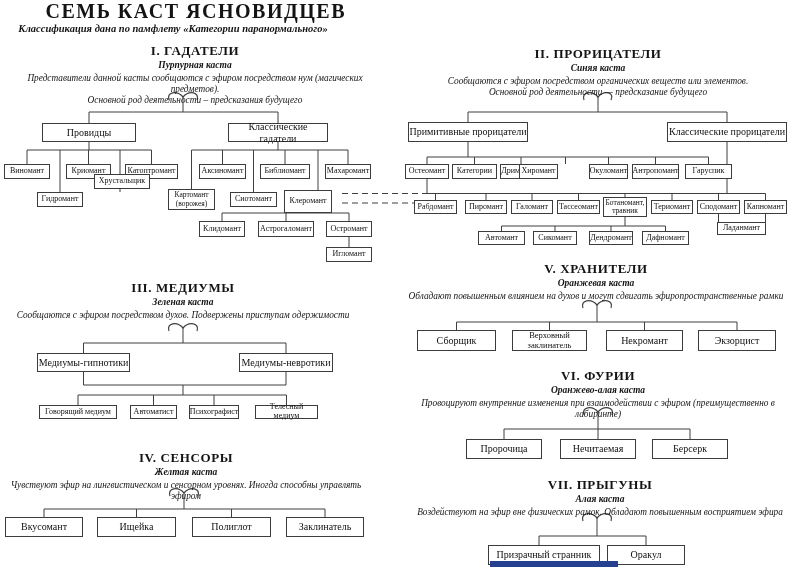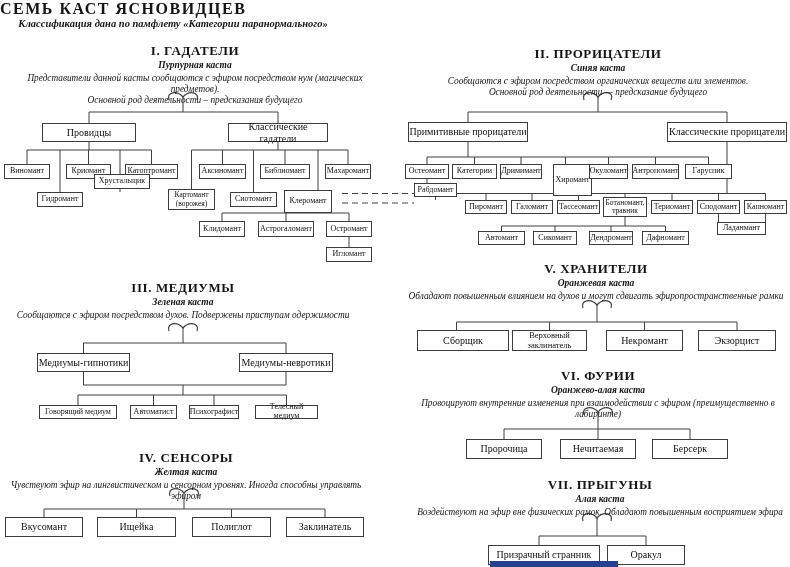--- a/index.html
+++ b/index.html
@@ -1,21 +1,21 @@
 <!DOCTYPE html>
 <html lang="ru"><head>
 <meta charset="utf-8">
 <style>
   html,body{margin:0;padding:0;background:#fff;}
   .canvas{
     position:relative;width:790px;height:567px;background:#ffffff;overflow:hidden;
     font-family:"Liberation Serif","DejaVu Serif",serif;color:#141414;
   }
   .abs{position:absolute;}
-  .doc-title{font-weight:bold;font-size:16px;letter-spacing:1.5px;text-align:left;}
+  .doc-title{font-weight:bold;font-size:20px;letter-spacing:1.5px;text-align:right;}
   .doc-subtitle{font-weight:bold;font-style:italic;font-size:10.5px;text-align:center;}
   .sec{position:absolute;text-align:center;}
   .sec .t{font-weight:bold;font-size:13px;letter-spacing:.6px;margin-bottom:1px;}
   .sec .c{font-weight:bold;font-style:italic;font-size:9.5px;margin-bottom:3px;}
   .sec .d{font-size:9.3px;line-height:1.18;font-style:italic;}
   .node{
     position:absolute;box-sizing:border-box;border:1px solid #3c3c3c;background:#fff;
     display:flex;align-items:center;justify-content:center;text-align:center;
     white-space:pre-line;line-height:1.12;font-size:8px;color:#111;
   }
@@ -132,25 +132,25 @@
   <div class="node" style="left:199px;top:221px;width:46px;height:16px">Клидомант</div>
   <div class="node" style="left:258px;top:221px;width:56px;height:16px">Астрогаломант</div>
   <div class="node" style="left:326px;top:221px;width:46px;height:16px">Остромант</div>
   <div class="node" style="left:326px;top:247px;width:46px;height:15px">Игломант</div>
 
   <div class="node n10" style="left:408px;top:122px;width:120px;height:20px">Примитивные прорицатели</div>
   <div class="node n10" style="left:667px;top:122px;width:120px;height:20px">Классические прорицатели</div>
   <div class="node" style="left:405px;top:164px;width:44px;height:15px">Остеомант</div>
   <div class="node" style="left:452px;top:164px;width:45px;height:15px">Категории</div>
   <div class="node" style="left:500px;top:164px;width:42px;height:15px">Дримимант</div>
-  <div class="node" style="left:553px;top:164px;width:39px;height:32px">Хиромант</div>
+  <div class="node" style="left:519px;top:164px;width:39px;height:15px">Хиромант</div>
   <div class="node" style="left:589px;top:164px;width:39px;height:15px">Окуломант</div>
   <div class="node" style="left:632px;top:164px;width:47px;height:15px">Антропомант</div>
   <div class="node" style="left:685px;top:164px;width:47px;height:15px">Гаруспик</div>
-  <div class="node" style="left:414px;top:183px;width:43px;height:14px">Рабдомант</div>
+  <div class="node" style="left:414px;top:200px;width:43px;height:14px">Рабдомант</div>
   <div class="node" style="left:465px;top:200px;width:42px;height:14px">Пиромант</div>
   <div class="node" style="left:511px;top:200px;width:42px;height:14px">Галомант</div>
   <div class="node" style="left:557px;top:200px;width:43px;height:14px">Тассеомант</div>
   <div class="node n7" style="left:603px;top:197px;width:44px;height:20px">Ботаномант,
 травник</div>
   <div class="node" style="left:651px;top:200px;width:42px;height:14px">Териомант</div>
   <div class="node" style="left:697px;top:200px;width:43px;height:14px">Сподомант</div>
   <div class="node" style="left:744px;top:200px;width:43px;height:14px">Капномант</div>
   <div class="node" style="left:478px;top:231px;width:47px;height:14px">Автомант</div>
   <div class="node" style="left:533px;top:231px;width:44px;height:14px">Сикомант</div>
@@ -163,21 +163,21 @@
   <div class="node" style="left:39px;top:405px;width:78px;height:14px">Говорящий медиум</div>
   <div class="node" style="left:130px;top:405px;width:47px;height:14px">Автоматист</div>
   <div class="node" style="left:189px;top:405px;width:50px;height:14px">Психографист</div>
   <div class="node" style="left:255px;top:405px;width:63px;height:14px">Телесный медиум</div>
 
   <div class="node n10" style="left:5px;top:517px;width:78px;height:20px">Вкусомант</div>
   <div class="node n10" style="left:97px;top:517px;width:79px;height:20px">Ищейка</div>
   <div class="node n10" style="left:192px;top:517px;width:79px;height:20px">Полиглот</div>
   <div class="node n10" style="left:286px;top:517px;width:78px;height:20px">Заклинатель</div>
 
-  <div class="node n10" style="left:417px;top:330px;width:92px;height:21px">Сборщик</div>
+  <div class="node n10" style="left:417px;top:330px;width:79px;height:21px">Сборщик</div>
   <div class="node n9" style="left:512px;top:330px;width:75px;height:21px">Верховный
 заклинатель</div>
   <div class="node n10" style="left:606px;top:330px;width:77px;height:21px">Некромант</div>
   <div class="node n10" style="left:698px;top:330px;width:78px;height:21px">Экзорцист</div>
 
   <div class="node n10" style="left:466px;top:439px;width:76px;height:20px">Пророчица</div>
   <div class="node n10" style="left:560px;top:439px;width:76px;height:20px">Нечитаемая</div>
   <div class="node n10" style="left:652px;top:439px;width:76px;height:20px">Берсерк</div>
 
   <div class="node n10" style="left:488px;top:545px;width:112px;height:20px">Призрачный странник</div>

